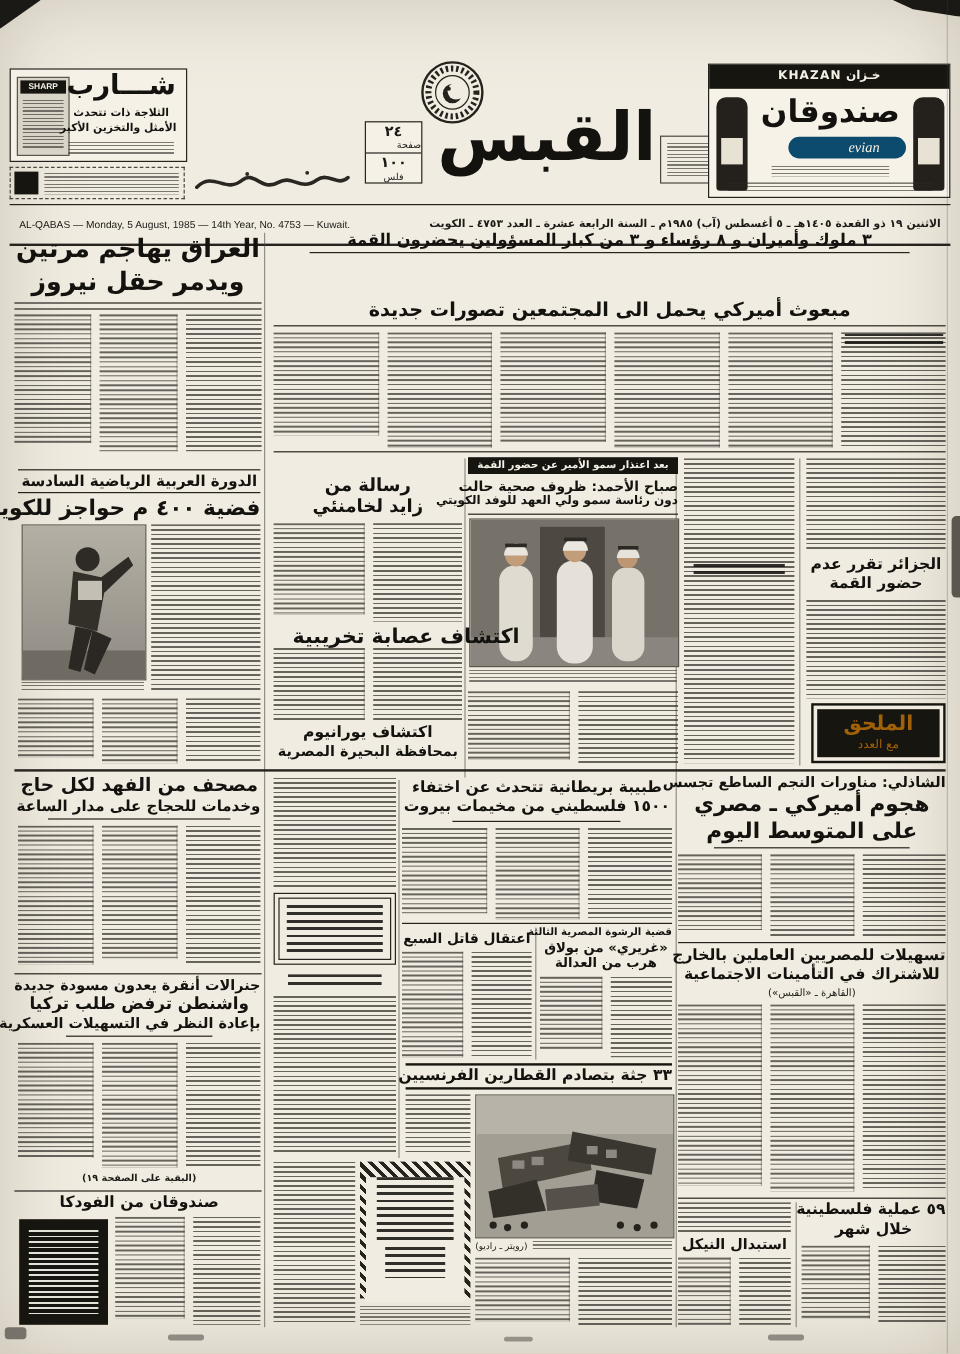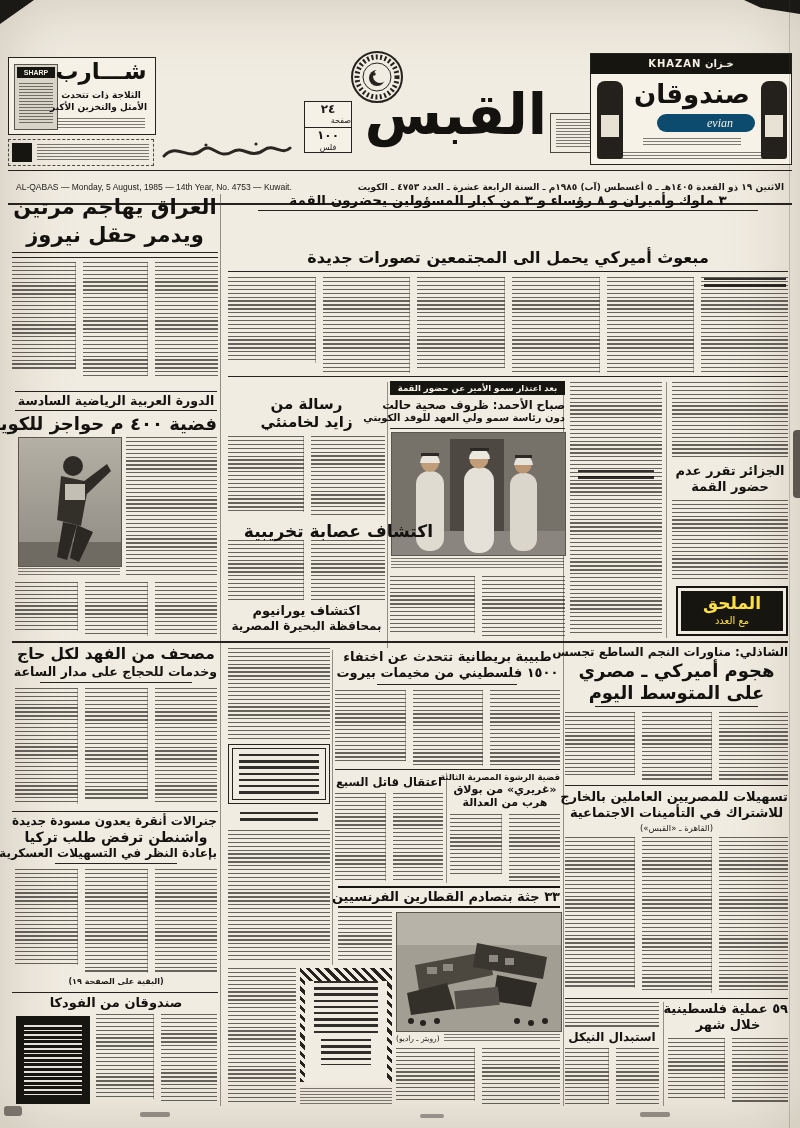--- a/index.html
+++ b/index.html
@@ -158,21 +158,21 @@
   </div>
 
   <div class="abs greek" style="left:570px;top:382px;width:92px;height:254px;"></div>
   <div class="abs greek-b" style="left:578px;top:470px;width:76px;height:9px;"></div>
 
   <div class="abs greek" style="left:672px;top:382px;width:116px;height:78px;"></div>
   <div class="abs ar hl" style="left:672px;top:464px;width:116px;font-size:13px;">الجزائر تقرر عدم</div>
   <div class="abs ar hl" style="left:672px;top:480px;width:116px;font-size:13px;">حضور القمة</div>
   <div class="abs greek" style="left:672px;top:500px;width:116px;height:82px;"></div>
   <div class="abs" style="left:676px;top:586px;width:112px;height:50px;border:2px solid #17150f;box-sizing:border-box;padding:3px;background:#f1ece1;">
-    <div style="width:100%;height:100%;background:#17150f;color:#fde047;text-align:center;" class="ar">
+    <div style="width:100%;height:100%;background:#17150f;color:#a16207;text-align:center;" class="ar">
       <div style="font-size:17px;font-weight:bold;line-height:24px;">الملحق</div>
       <div style="font-size:10px;line-height:12px;">مع العدد</div>
     </div>
   </div>
 
   <div class="abs rule" style="left:15px;top:391px;width:202px;height:1px;"></div>
   <div class="abs ar hl" style="left:15px;top:394px;width:202px;font-size:12.5px;">الدورة العربية الرياضية السادسة</div>
   <div class="abs rule" style="left:15px;top:410px;width:202px;height:1px;"></div>
   <div class="abs ar hl" style="left:15px;top:414px;width:202px;font-size:18px;">فضية ٤٠٠ م حواجز للكويت</div>
   <svg class="abs" style="left:18px;top:437px;border:1px solid #5a564e;" width="102" height="128" viewBox="0 0 102 128">

